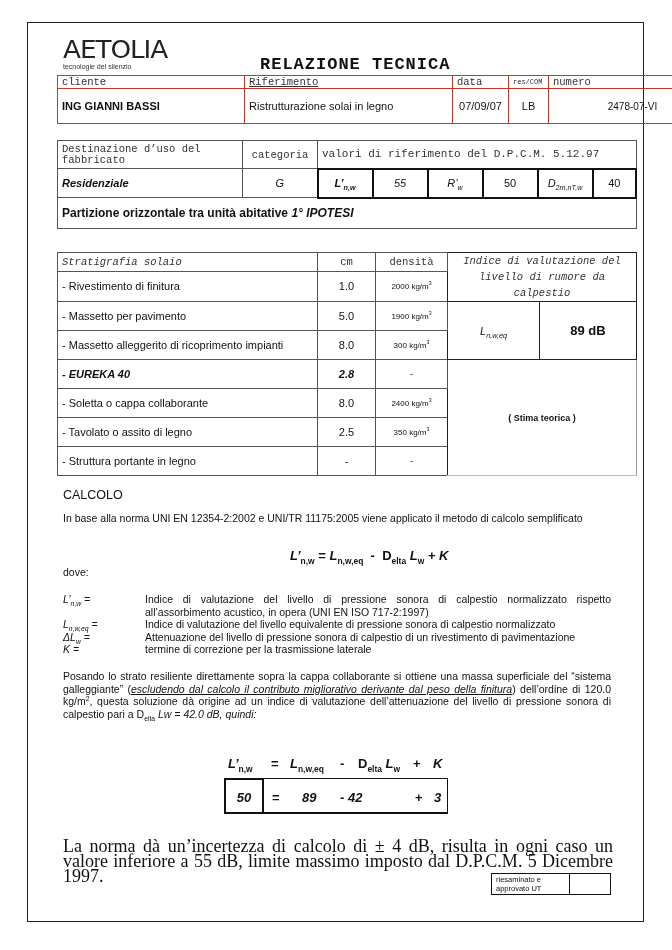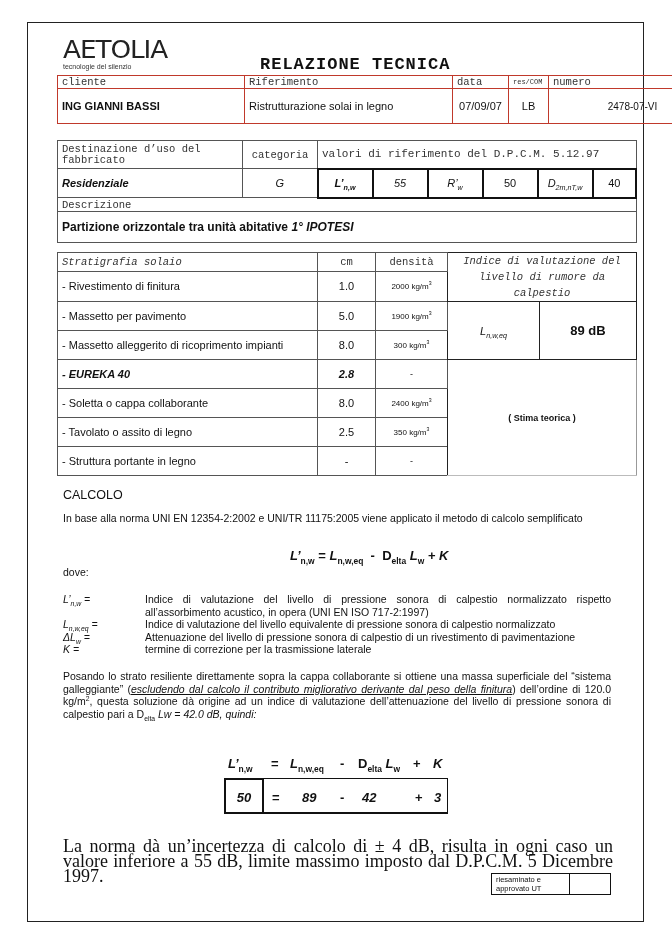--- a/index.html
+++ b/index.html
@@ -34,21 +34,21 @@
 <div class="abs logo">
   <div class="logo-main">AETOLIA</div>
   <div class="logo-sub">tecnologie del silenzio</div>
 </div>
 <div class="abs title mono">RELAZIONE TECNICA</div>
 
 <table class="hdr" style="left:57px;top:75px;width:660px;">
   <tbody>
       <tr style="height:13px;">
     <td class="lbl" style="width:187px;">cliente</td>
-    <td class="lbl" style="width:208px;">Riferimento</td>
+    <td class="lbl" style="width:208px;text-decoration:underline;">Riferimento</td>
     <td class="lbl" style="width:56px;">data</td>
     <td class="lbl" style="width:40px;font-size:7px;">res/COM</td>
     <td class="lbl">numero</td>
   </tr>
   <tr style="height:35px;">
     <td class="val b">ING GIANNI BASSI</td>
     <td class="val">Ristrutturazione solai in legno</td>
     <td class="val c">07/09/07</td>
     <td class="val c">LB</td>
     <td class="val c" style="font-size:10px;">2478-07-VI</td>
@@ -65,23 +65,20 @@
   </tr>
   <tr style="height:29px;">
     <td class="val i b thin">Residenziale</td>
     <td class="val i thin c">G</td>
     <td class="val i b cell tk c" style="width:55px;"><span>L’</span><sub>n,w</sub></td>
     <td class="val i cell tk c" style="width:55px;">55</td>
     <td class="val i cell tk c" style="width:55px;"><span>R’</span><sub>w</sub></td>
     <td class="val cell tk c" style="width:55px;">50</td>
     <td class="val i cell tk c" style="width:55px;"><span>D</span><sub>2m,nT,w</sub></td>
     <td class="val cell tk c">40</td>
-  </tr>
-  <tr style="height:14px;">
-    <td class="lbl thin" colspan="8">Descrizione</td>
   </tr>
   <tr style="height:31px;">
     <td class="thin b" colspan="8" style="font-size:12px;"><span>Partizione orizzontale tra unità abitative </span><span class="i">1° IPOTESI</span></td>
   </tr>
 </tbody>
   </table>
 
 <table style="left:57px;top:252px;width:580px;">
   <tbody>
       <tr style="height:18px;">
@@ -168,21 +165,21 @@
   <span style="position:absolute;left:130px;">D<sub>elta</sub> <span class="i">L</span><sub>w</sub></span>
   <span style="position:absolute;left:185px;">+</span>
   <span style="position:absolute;left:205px;" class="i">K</span>
 </div>
 <div class="abs" style="left:224px;top:778px;width:224px;height:36px;border:1px solid #111;border-bottom:2px solid #111;box-sizing:border-box;"></div>
 <div class="abs" style="left:224px;top:778px;width:40px;height:36px;border:2px solid #111;box-sizing:border-box;"></div>
 <div class="abs b i" style="left:224px;top:790px;width:40px;text-align:center;font-size:13px;">50</div>
 <div class="abs b" style="left:272px;top:790px;font-size:13px;">=</div>
 <div class="abs b i" style="left:302px;top:790px;font-size:13px;">89</div>
 <div class="abs b" style="left:340px;top:790px;font-size:13px;">-</div>
-<div class="abs b i" style="left:362px;top:790px;font-size:13px;">42</div>
+<div class="abs b i" style="left:348px;top:790px;font-size:13px;">42</div>
 <div class="abs b" style="left:415px;top:790px;font-size:13px;">+</div>
 <div class="abs b i" style="left:434px;top:790px;font-size:13px;">3</div>
 
 <div class="abs serif" style="left:63px;top:839px;width:550px;font-size:18px;line-height:15px;text-align:justify;">La norma dà un’incertezza di calcolo di ± 4 dB, risulta in ogni caso un valore inferiore a 55 dB, limite massimo imposto dal D.P.C.M. 5 Dicembre 1997.</div>
 
 <div class="abs" style="left:491px;top:873px;width:120px;height:22px;border:1px solid #111;box-sizing:border-box;display:flex;">
   <div style="width:78px;border-right:1px solid #111;font-size:7.5px;line-height:9px;padding:1px 4px;box-sizing:border-box;">riesaminato e approvato UT</div>
   <div style="flex:1;"></div>
 </div>
 

